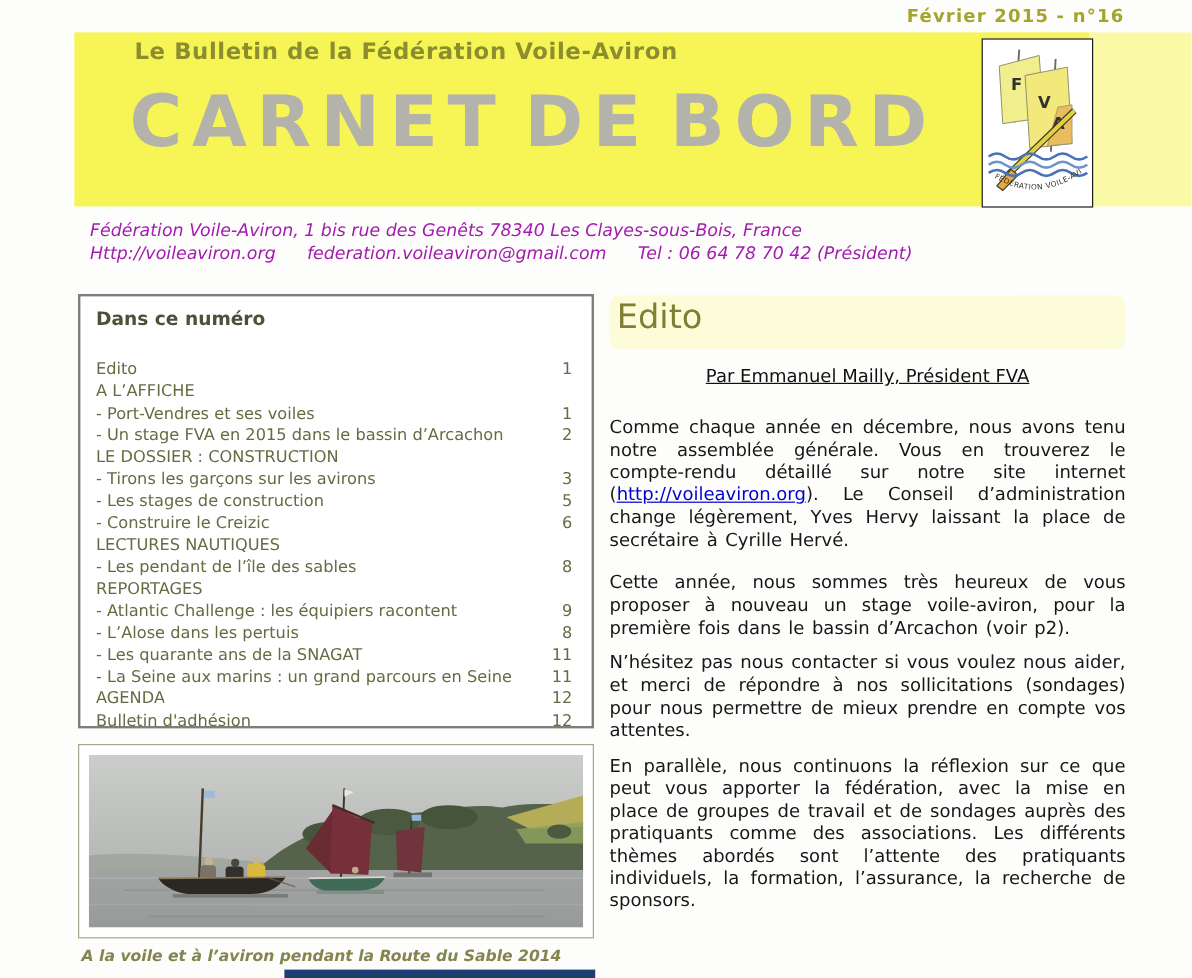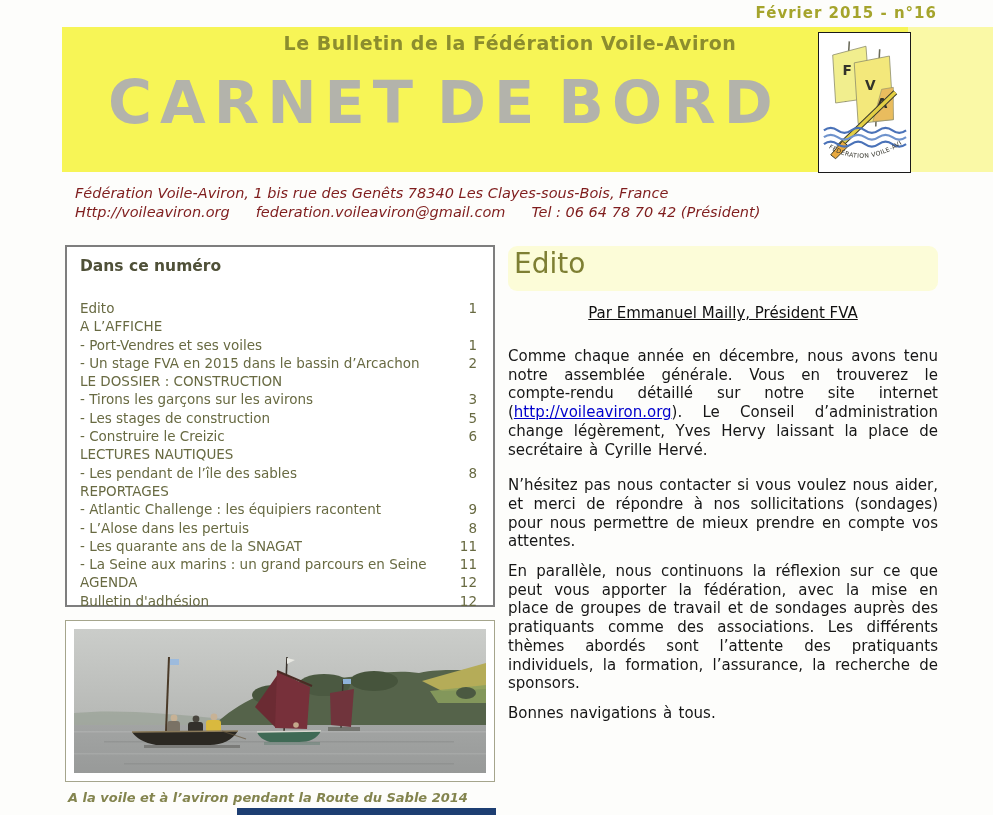--- a/index.html
+++ b/index.html
@@ -18,37 +18,37 @@
   .banner{
     position:absolute;left:62px;top:27px;width:846px;height:145px;
     background:#f7f556;
   }
   .banner-pale{
     position:absolute;left:908px;top:27px;width:85px;height:145px;
     background:#faf9a6;
   }
   .banner-subtitle{
     position:absolute;top:5px;left:0;width:100%;
-    text-align:center;padding-left:50px;box-sizing:border-box;
+    padding-left:50px;box-sizing:border-box;
     font-size:19px;font-weight:bold;color:#8c8d2e;letter-spacing:.5px;
   }
   .banner-title{
     position:absolute;top:40px;left:46px;
     color:#b3b3ab;font-weight:bold;white-space:nowrap;
   }
   .banner-title .tb{font-size:60px;letter-spacing:8px;}
   .banner-title .ts{font-size:59px;letter-spacing:8px;}
   .banner-title .wordgap{margin-left:16px;}
   .logo-box{
     position:absolute;left:818px;top:32px;width:93px;height:141px;
     background:#ffffff;border:1px solid #1a1a1a;box-sizing:border-box;
   }
   .address{
     position:absolute;left:75px;top:184px;
-    font-style:italic;font-size:14.5px;line-height:19px;color:#7f1d1d;
+    font-style:italic;font-size:14.5px;line-height:19px;color:#a21caf;
   }
   .address .seg{margin-right:26px;}
 
   
   .toc{
     position:absolute;left:65px;top:245px;width:430px;height:362px;
     background:#ffffff;border:2px solid #7e7e7e;box-sizing:border-box;
   }
   .toc-heading{
     margin:10px 0 0 13px;
@@ -292,20 +292,20 @@
     </svg>
   </div>
   <div class="caption">A la voile et à l’aviron pendant la Route du Sable 2014</div>
 
   <div class="edito-bar">
     <div class="edito-heading">Edito</div>
   </div>
   <div class="byline">Par Emmanuel Mailly, Président FVA</div>
   <div class="edito-paragraphs" id="edito-paragraphs">
       <p class="gap-after">Comme chaque année en décembre, nous avons tenu notre assemblée générale. Vous en trouverez le compte-rendu détaillé sur notre site internet (<a class="edito-link" href="#">http://voileaviron.org</a>). Le Conseil d’administration change légèrement, Yves Hervy laissant la place de secrétaire à Cyrille Hervé.</p>
+      <p>Cette année, nous sommes très heureux de vous proposer à nouveau un stage voile-aviron, pour la première fois dans le bassin d’Arcachon (voir p2).</p>
       <p>N’hésitez pas nous contacter si vous voulez nous aider, et merci de répondre à nos sollicitations (sondages) pour nous permettre de mieux prendre en compte vos attentes.</p>
       <p>En parallèle, nous continuons la réflexion sur ce que peut vous apporter la fédération, avec la mise en place de groupes de travail et de sondages auprès des pratiquants comme des associations. Les différents thèmes abordés sont l’attente des pratiquants individuels, la formation, l’assurance, la recherche de sponsors.</p>
-      <p>Bonnes navigations à tous.</p>
     </div>
 
   <div class="bottom-bar"></div>
 
 </div>
 
 </body></html>

